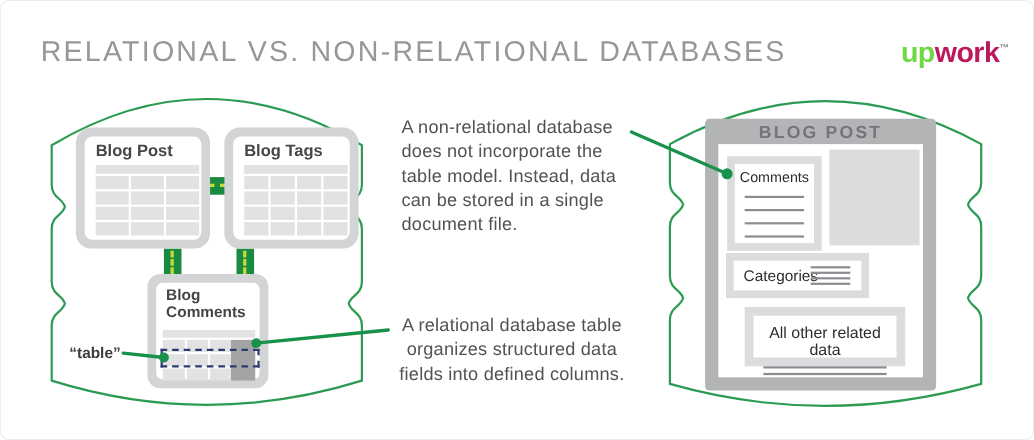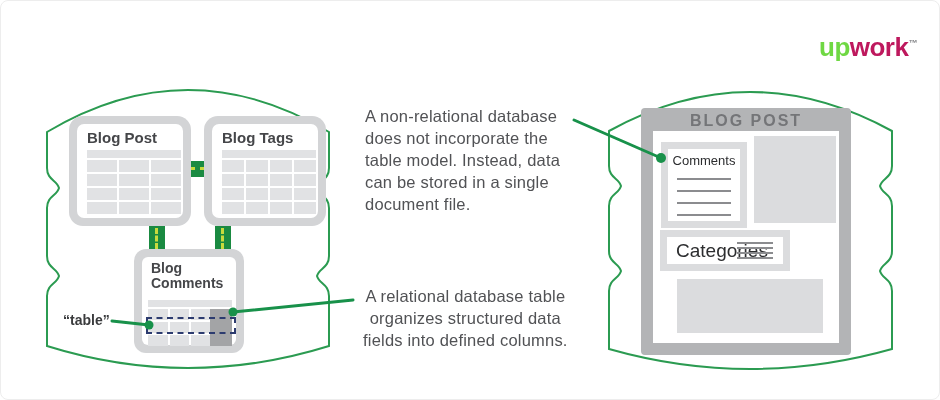--- a/index.html
+++ b/index.html
@@ -40,21 +40,21 @@
   .doc-inner{background:#fff;z-index:2;}
   .dbox{background:var(--box-gray);z-index:3;}
   .dbox-inner{background:#fff;z-index:3;}
   .dbox-label{color:#2c2d2f;z-index:4;}
   .center-label{display:block;text-align:center;}
   .rule{background:#8b8c8f;height:2px;}
   #cbox-label{font-size:13px;margin-top:4px;}
   #cbox-rules .rule{width:54px;margin:10px auto 0;}
   #tbox-label{font-size:17px;margin-top:3px;}
   #tbox-rules .rule{width:46px;margin:11px auto 0;}
-  #catbox-label{font-size:19px;line-height:27px;padding-left:9px;margin-top:20px;}
+  #catbox-label{font-size:14px;line-height:27px;padding-left:9px;margin-top:20px;}
   #cat-rules{position:absolute;right:10px;top:5px;width:36px;}
   #cat-rules .rule{margin-top:3px;height:2px;}
   #cat-rules .rule:first-child{margin-top:0;}
   #obox-label{font-size:14.5px;margin-top:8px;}
   #obox-rules .rule{width:112px;margin:4px auto 0;height:2px;}
   #obox-rules .rule:first-child{margin-top:6px;}
 </style>
 </head>
 <body>
 
@@ -68,20 +68,21 @@
          L 46 295 C 46 283,56 283,58 275 C 56 267,46 267,46 255
          L 46 207 C 46 195,56 195,58 187 C 56 179,46 179,46 167 Z"></path>
     <path class="cyl" d="M 608 130 Q 749 52 891 130
          L 891 165 C 891 177,881 177,879 185 C 881 193,891 193,891 205
          L 891 250 C 891 262,881 262,879 270 C 881 278,891 278,891 290
          L 891 348 Q 749 388 608 348
          L 608 290 C 608 278,618 278,620 270 C 618 262,608 262,608 250
          L 608 205 C 608 193,618 193,620 185 C 618 177,608 177,608 165 Z"></path>
   </svg>
 
+  <div class="abs main-title">RELATIONAL VS. NON-RELATIONAL DATABASES</div>
   <div class="abs logo"><span class="up">up</span><span class="work">work</span><span class="tm">™</span></div>
 
   <div class="abs card" style="left:68px;top:115px;width:122px;height:110px;"></div>
   <div class="abs card-inner" style="left:76px;top:123px;width:106px;height:94px;"></div>
   <div class="abs tbl-title" style="left:86px;top:129px;">Blog Post</div>
   <div class="abs strip" style="left:86px;top:149px;width:94px;height:8px;"></div>
   <div class="abs grid" id="bp-grid" style="left: 86px; top: 159px; width: 94px; grid-template-columns: repeat(3, 1fr);">
       <div class="cell"></div>
       <div class="cell"></div>
       <div class="cell"></div>
@@ -183,20 +184,27 @@
     <span class="dbox-label" id="catbox-label">Categories</span>
     <div id="cat-rules">
         <div class="rule"></div>
         <div class="rule"></div>
         <div class="rule"></div>
         <div class="rule"></div>
       </div>
   </div>
 
   <div class="abs dbox" style="left:676px;top:278px;width:146px;height:54px;"></div>
+  <div class="abs dbox-inner" style="left:684px;top:286px;width:130px;height:38px;">
+    <span class="dbox-label center-label" id="obox-label">All other related data</span>
+    <div id="obox-rules">
+        <div class="rule"></div>
+        <div class="rule"></div>
+      </div>
+  </div>
 
   <svg class="abs front" width="940" height="400">
     <line class="gline" x1="111" y1="320" x2="148" y2="324"></line>
     <circle class="gdot" cx="148" cy="324" r="4.5"></circle>
     <line class="gline" x1="232" y1="311" x2="352" y2="299"></line>
     <circle class="gdot" cx="232" cy="311" r="4.5"></circle>
     <line class="gline" x1="573" y1="119" x2="660" y2="157"></line>
     <circle class="gdot" cx="660" cy="157" r="5"></circle>
   </svg>
 

